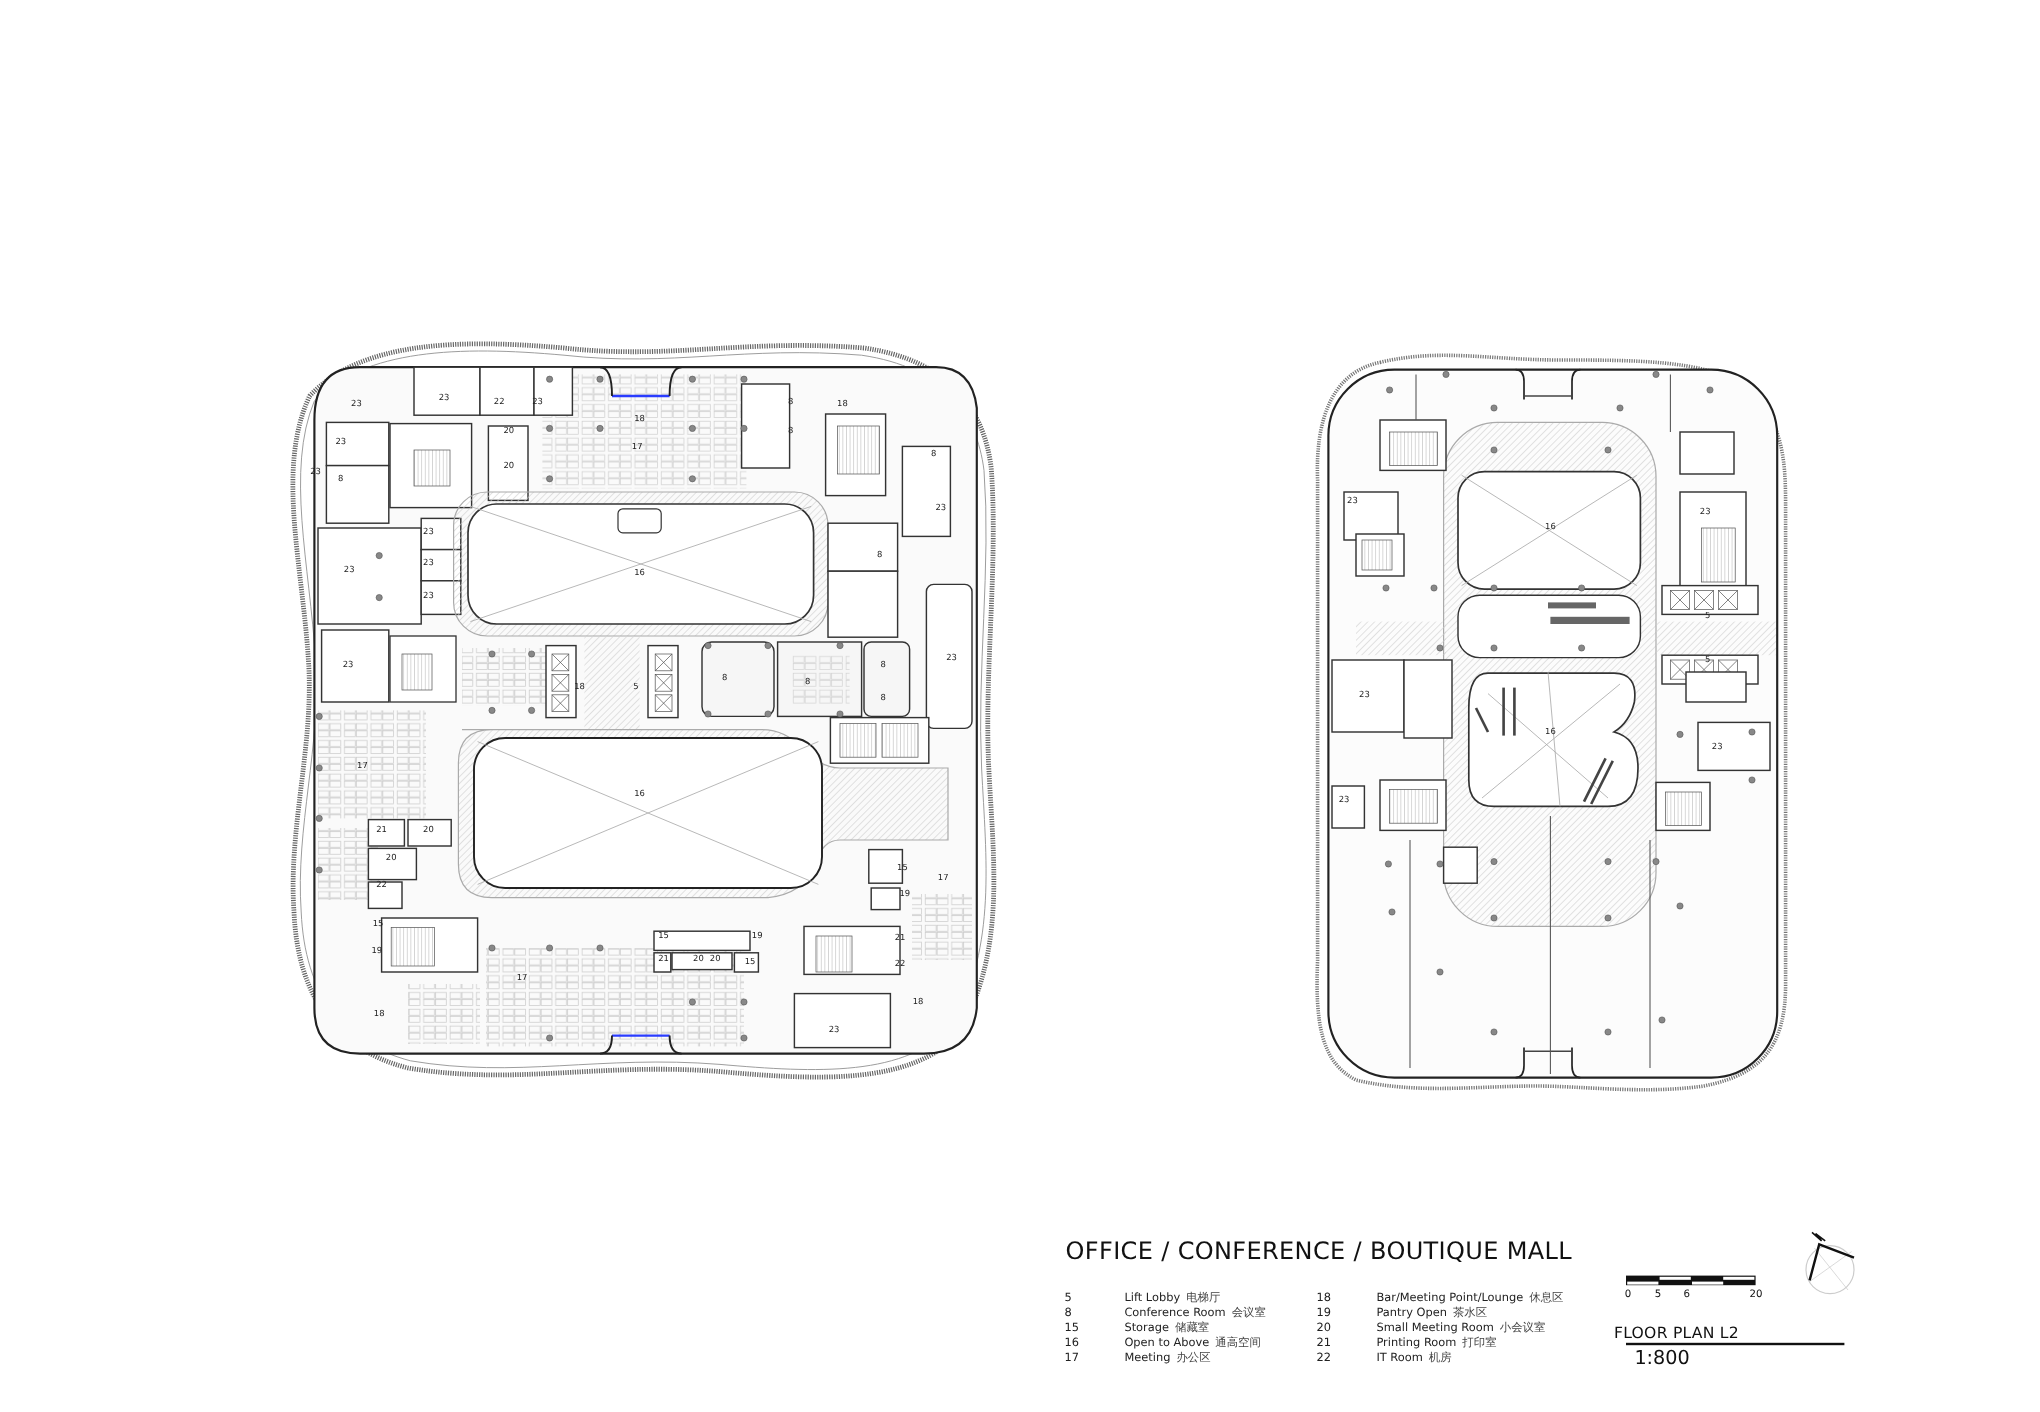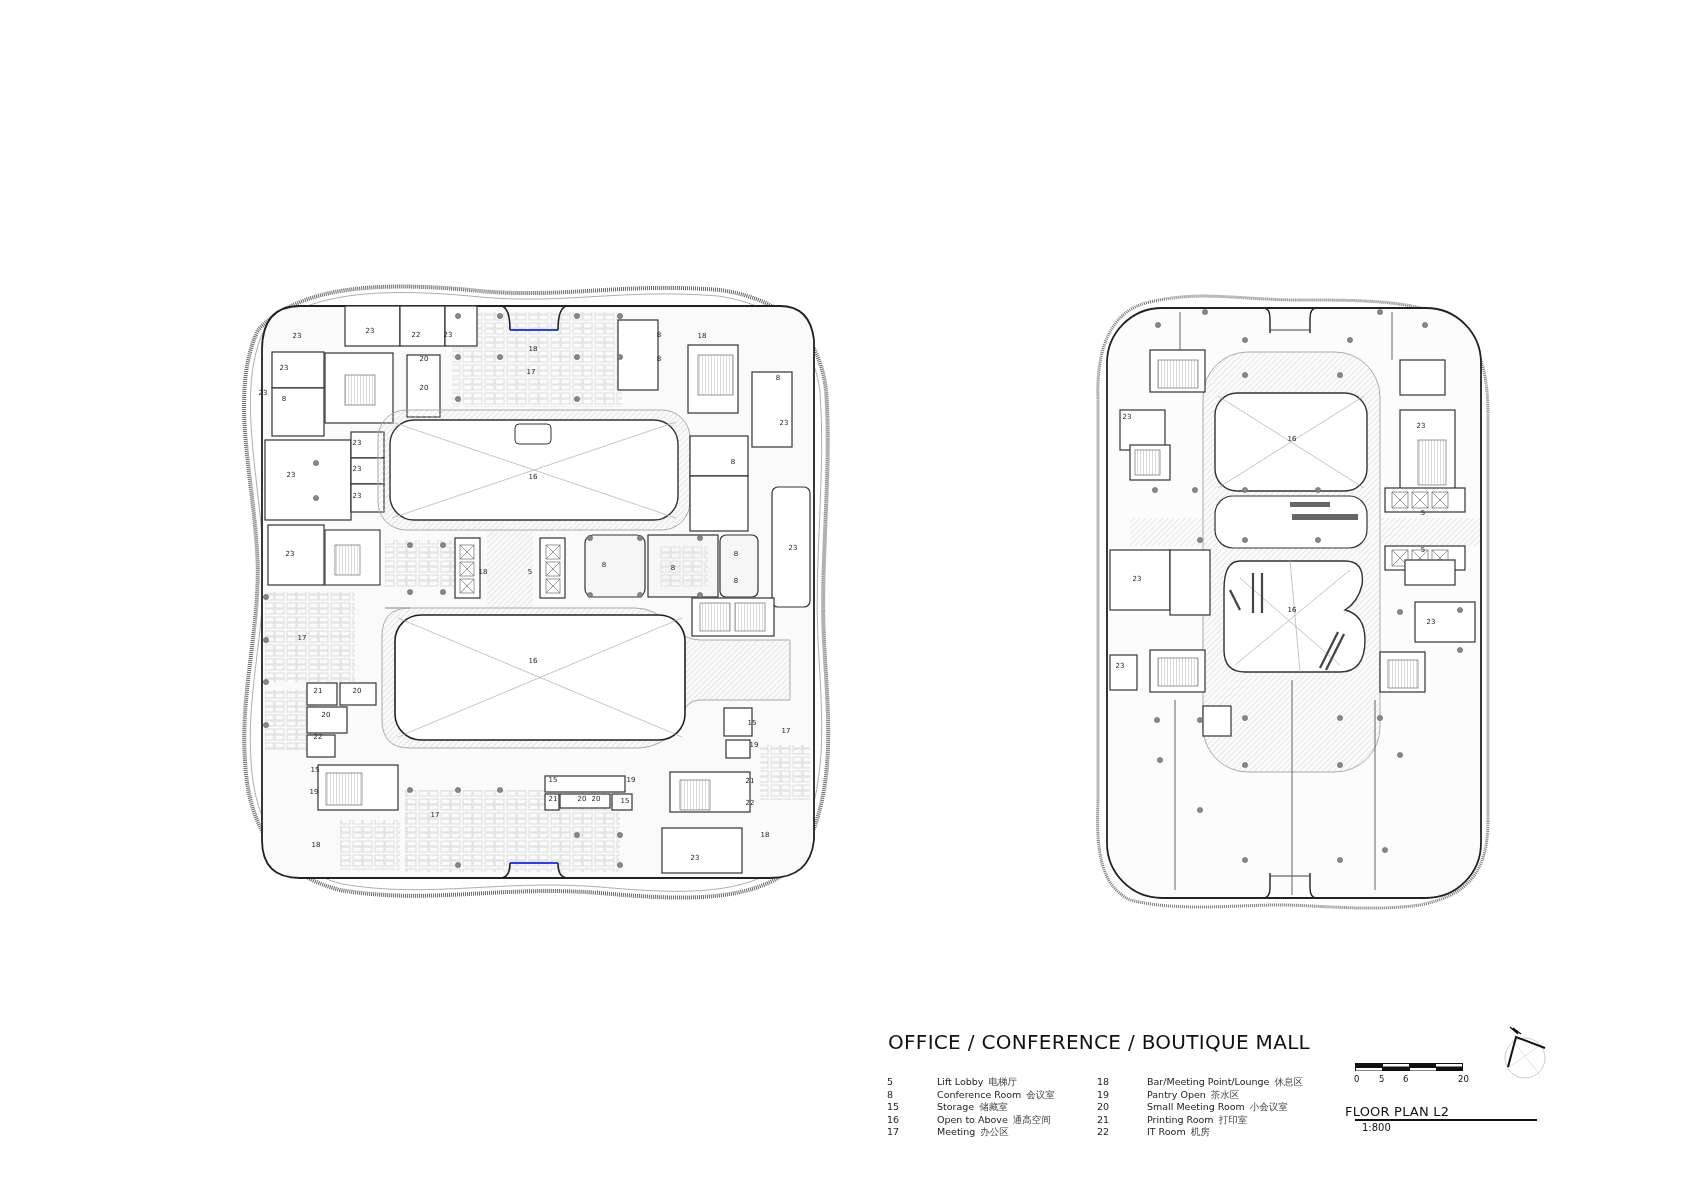--- a/index.html
+++ b/index.html
@@ -12,21 +12,21 @@
   .legend-col.c1 { left: 887px; }
   .legend-col.c2 { left: 1097px; }
   .legend-row { display: flex; white-space: nowrap; }
   .legend-num { width: 22px; }
   .legend-en { margin-right: 5px; margin-left: 28px; }
   .legend-zh { color: #444; }
   .scale-labels { position: absolute; top: 1074px; left: 1354px; width: 120px; height: 12px; font-size: 8.5px; }
   .scale-labels span { position: absolute; top: 0; }
   .plan-name { position: absolute; left: 1345px; top: 1104px; font-size: 13px; letter-spacing: 0.2px; }
   .plan-rule { position: absolute; left: 1355px; top: 1119px; width: 182px; height: 2px; background: #111; }
-  .plan-scale { position: absolute; left: 1362px; top: 1122px; font-size: 10px; }
+  .plan-scale { position: absolute; left: 1362px; top: 1122px; font-size: 16px; }
   .room-lbl { font-family: "DejaVu Sans", sans-serif; font-size: 7px; fill: #222; text-anchor: middle; }
 </style>
 </head>
 <body>
 
 <svg class="plan-svg" viewBox="0 0 1700 1177" xmlns="http://www.w3.org/2000/svg">
   <defs>
     <pattern id="hatch" width="4" height="4" patternUnits="userSpaceOnUse" patternTransform="rotate(45)">
       <line x1="0" y1="0" x2="0" y2="4" stroke="#cfcfcf" stroke-width="1"></line>
     </pattern>

